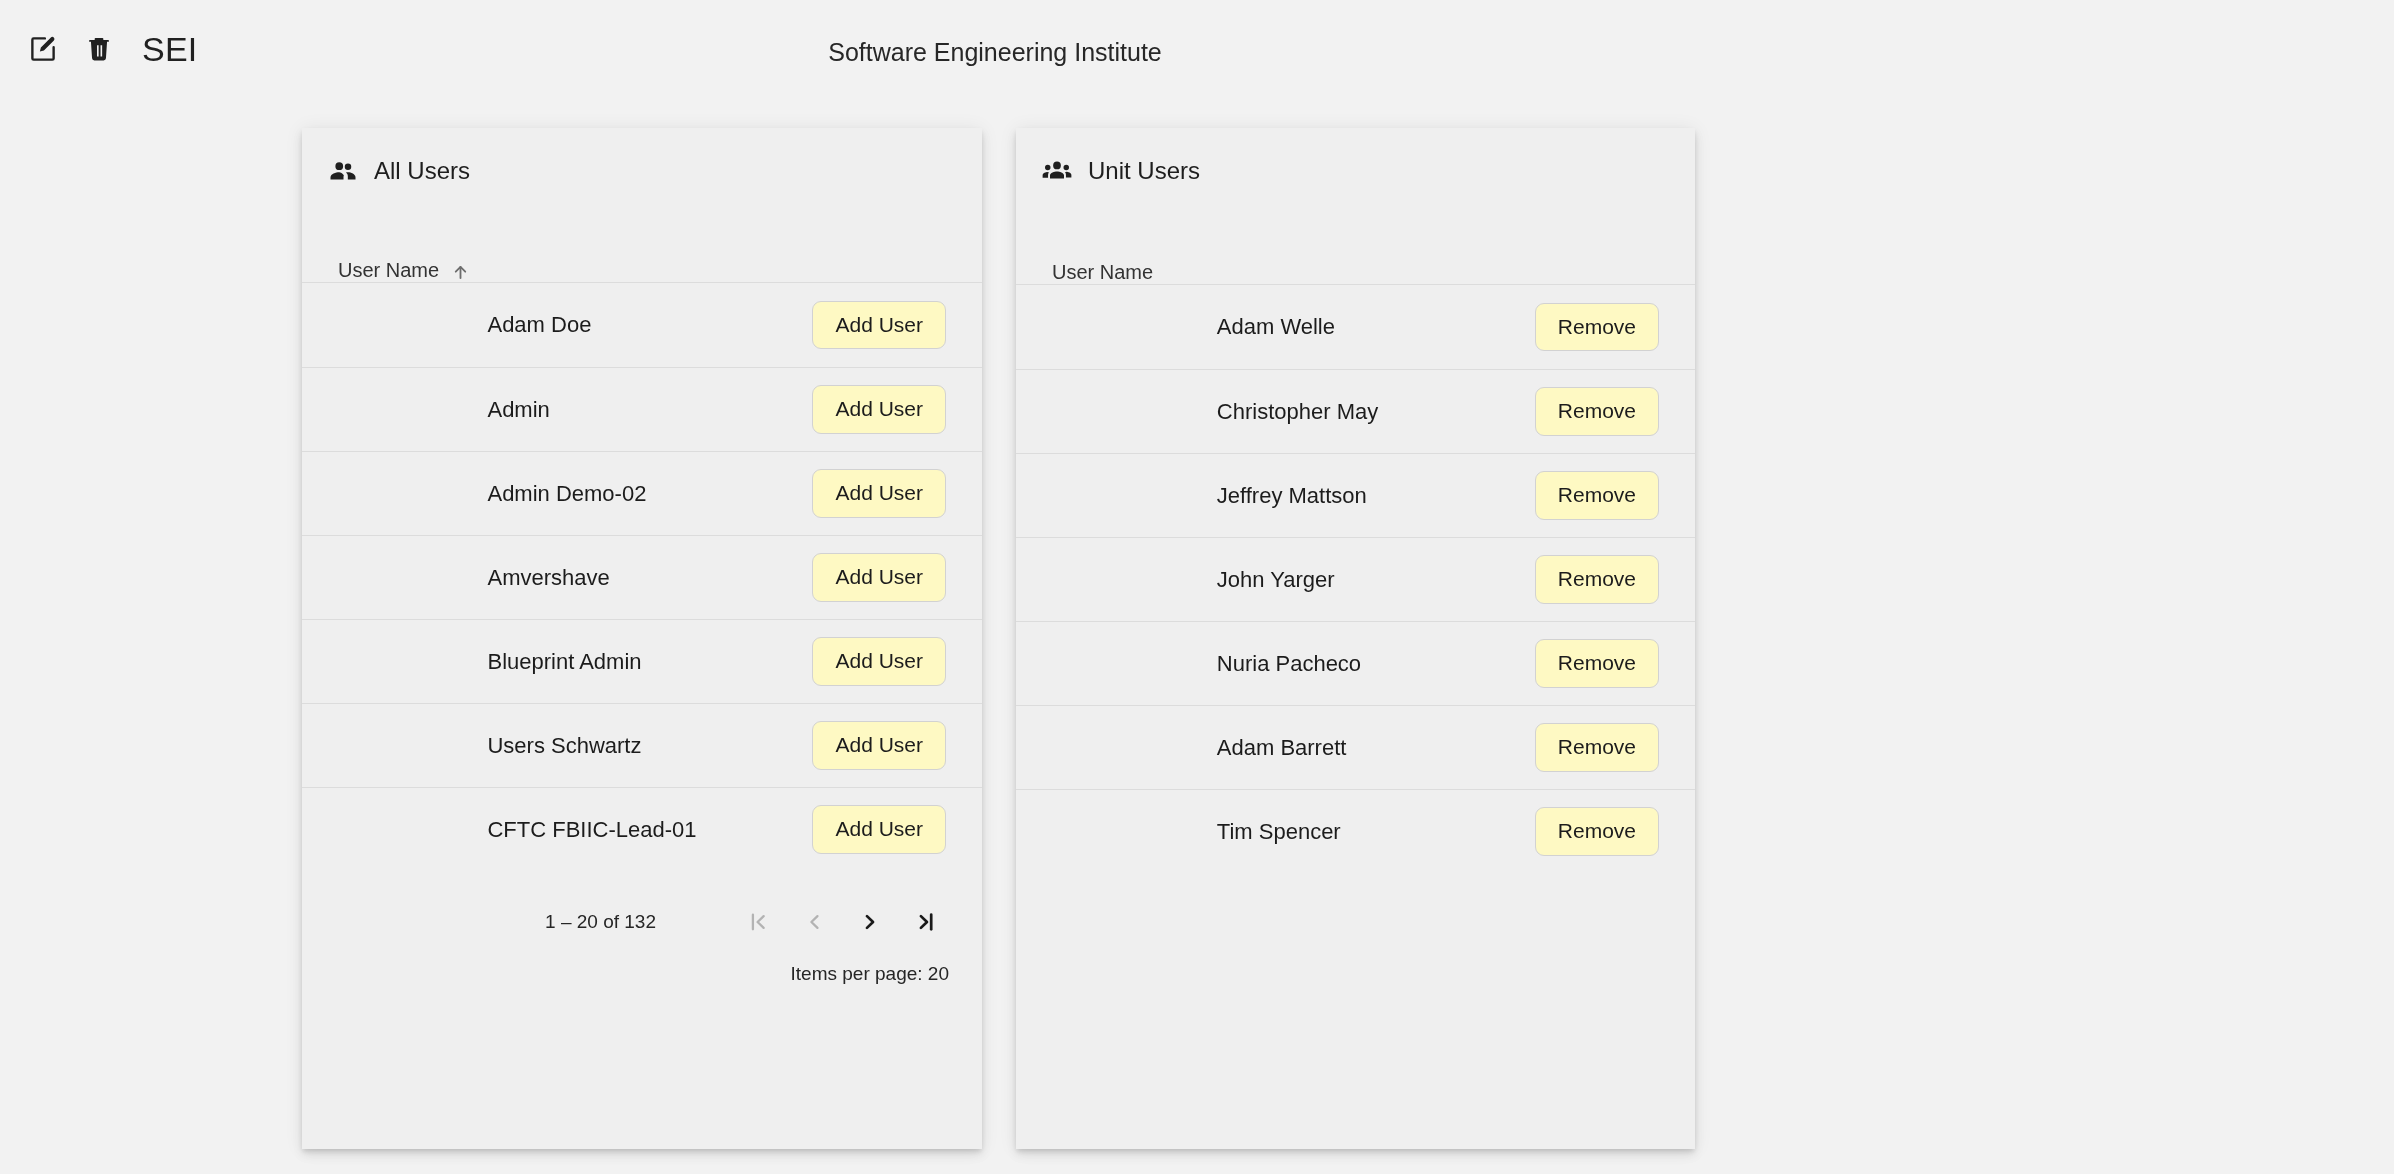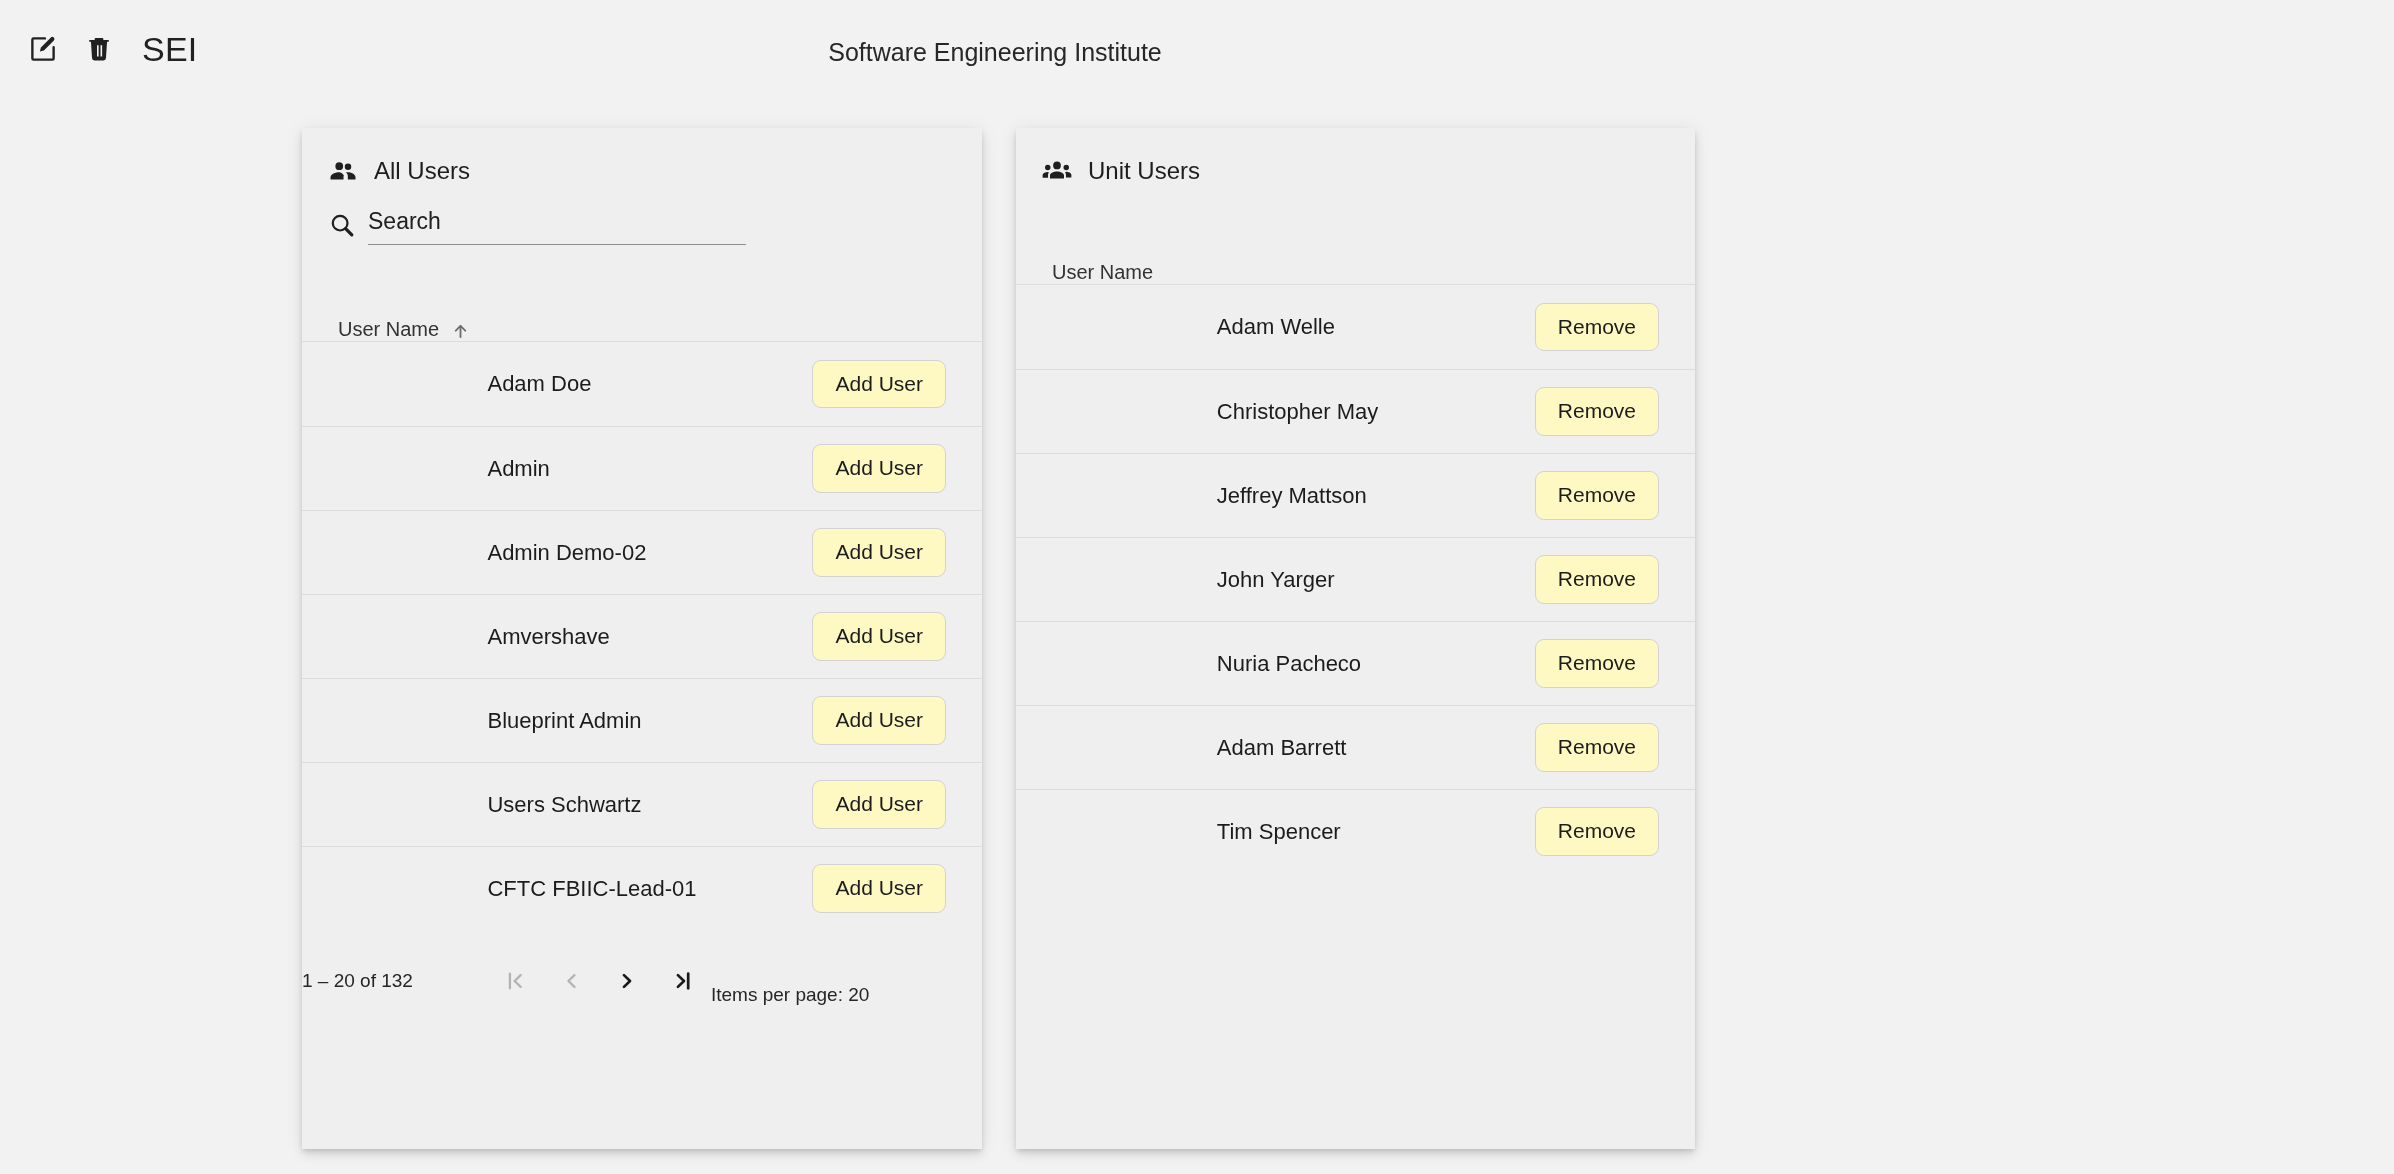--- a/index.html
+++ b/index.html
@@ -141,20 +141,21 @@
     padding: 11px 22px;
     cursor: pointer;
     line-height: 1.15;
   }
   #panel-unit .row { height: 84px; }
   #panel-unit .row-name { flex: 0 0 318px; }
 
   
   .paginator {
     display: flex;
+    flex-direction: column;
     align-items: flex-end;
     padding: 26px 28px 0 0;
   }
   .pg-line1 {
     display: flex;
     align-items: center;
     gap: 0px;
   }
   .pg-range {
     font-size: 19px;
@@ -200,31 +201,20 @@
 
   <div class="panel-head">
     <span class="panel-head-icon">
       <svg width="30" height="30" viewBox="0 0 24 24" fill="currentColor">
         <path d="M9 11.2a3.1 3.1 0 1 0 0-6.2 3.1 3.1 0 0 0 0 6.2zm7 .05a2.6 2.6 0 1 0 0-5.2 2.6 2.6 0 0 0 0 5.2zM9 12.9c-2.7 0-7 1.35-7 4.05v1.8h10.4v-1.8c0-.52.1-1.02.28-1.48C11.6 13.6 10.1 12.9 9 12.9zm7 .15c-.5 0-1.07.06-1.66.18.93.74 1.52 1.7 1.52 2.92v2.7H22v-1.95c0-2.23-3.62-3.85-6-3.85z"></path>
       </svg>
     </span>
     <span class="panel-head-title">All Users</span>
   </div>
 
-  <div class="search-row">
-    <span class="search-icon">
-      <svg width="28" height="28" viewBox="0 0 24 24" fill="none" stroke="currentColor" stroke-width="1.9" stroke-linecap="round">
-        <circle cx="10.4" cy="10.4" r="6.3"></circle>
-        <path d="M15.1 15.1 20.4 20.4" stroke-width="2.8"></path>
-      </svg>
-    </span>
-    <div class="search-field">
-      <input type="text" placeholder="Search" style="">
-    </div>
-  </div>
 
   <div class="col-header">
     <span>User Name</span>
     <span class="sort-arrow">
       <svg width="19" height="19" viewBox="0 0 24 24" fill="none" stroke="currentColor" stroke-width="2.3" stroke-linecap="round" stroke-linejoin="round">
         <path d="M12 19V5"></path>
           <path d="M6 11l6-6 6 6"></path>
       </svg>
     </span>
   </div>

